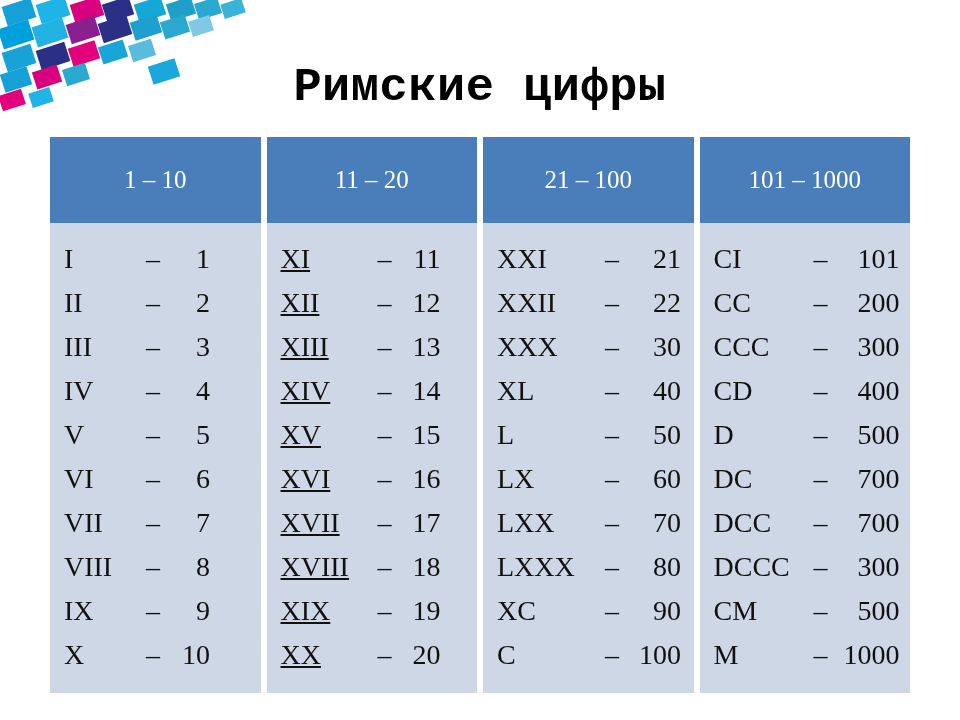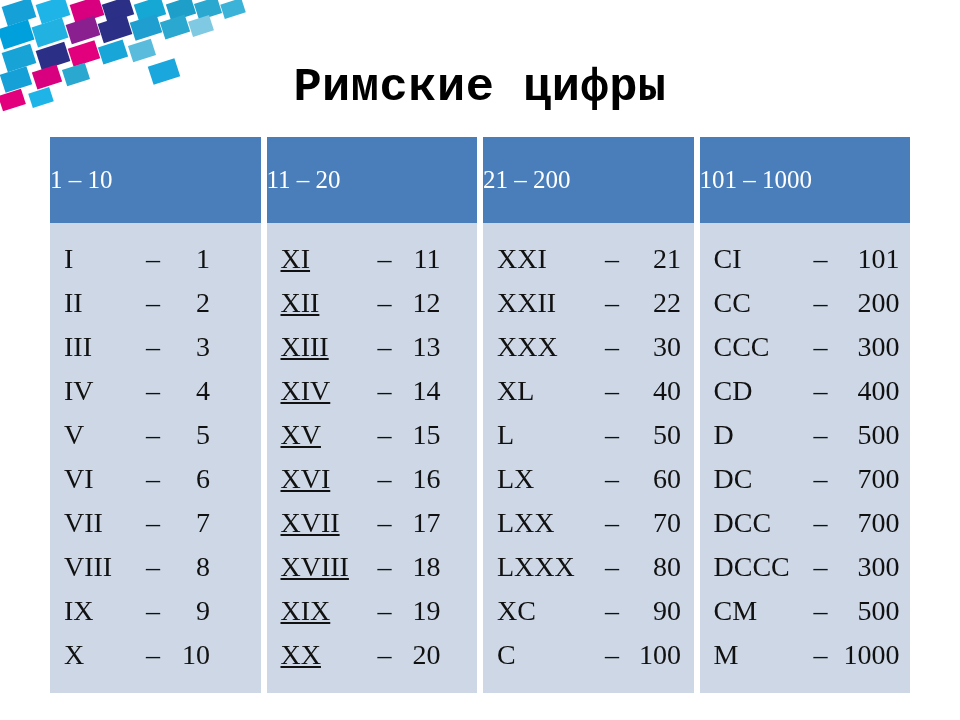--- a/index.html
+++ b/index.html
@@ -50,21 +50,21 @@
     table-layout: fixed;
   }
   #roman-table th {
     background: #4a7ebb;
     color: #ffffff;
     font-family: "Liberation Serif", serif;
     font-size: 25px;
     font-weight: normal;
     height: 86px;
     vertical-align: middle;
-    text-align: left;
+    text-align: center;
     border: 0;
     padding: 0;
   }
   #roman-table td {
     background: #cdd7e5;
     vertical-align: top;
     padding: 14px 0 16px 0;
     border: 0;
   }
   .cell-list {
@@ -141,21 +141,21 @@
     <rect x="150" y="62" width="28" height="19" fill="#1aa7dd" transform="rotate(-18 164 71.5)"></rect>
   </svg>
 
 <h1 id="slide-title">Римские цифры</h1>
 
 <table id="roman-table">
   <thead>
     <tr>
       <th>1 – 10</th>
       <th>11 – 20</th>
-      <th>21 – 200</th>
+      <th>21 – 100</th>
       <th>101 – 1000</th>
     </tr>
   </thead>
   <tbody>
     <tr>
       <td>
         <ul class="cell-list col-0">
             <li><span class="num-sym">I</span><span class="num-dash">–</span><span class="num-val">1</span></li>
             <li><span class="num-sym">II</span><span class="num-dash">–</span><span class="num-val">2</span></li>
             <li><span class="num-sym">III</span><span class="num-dash">–</span><span class="num-val">3</span></li>

